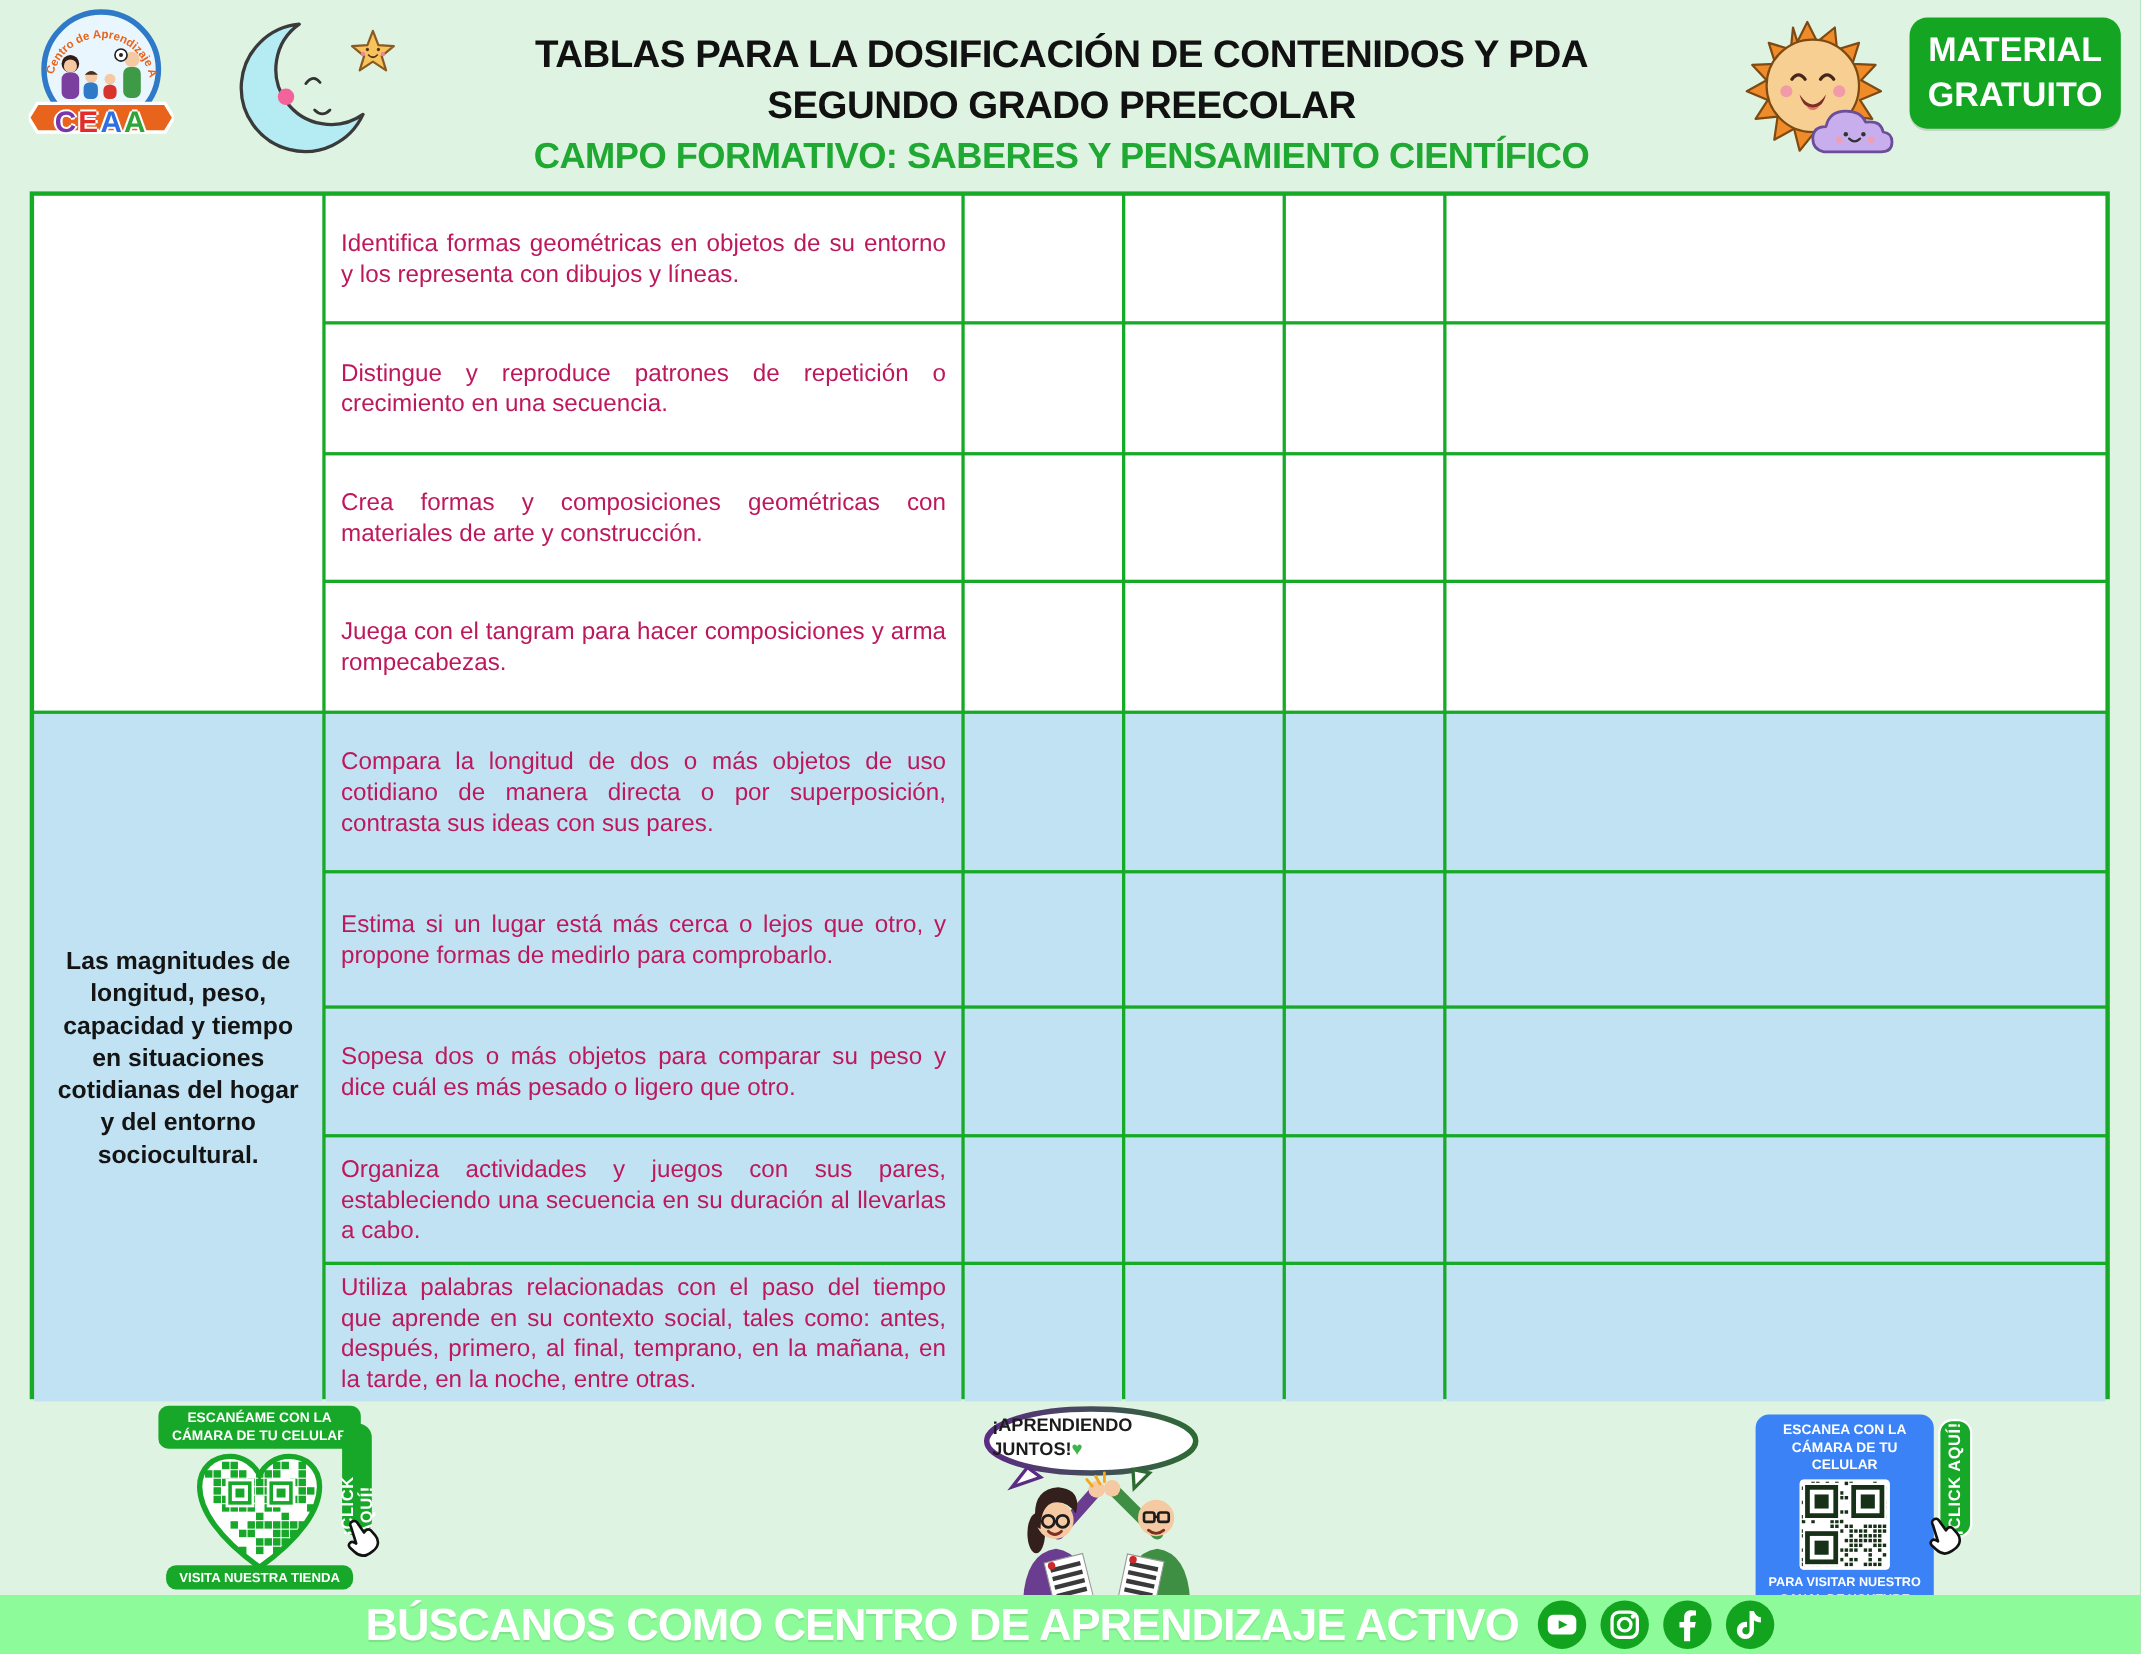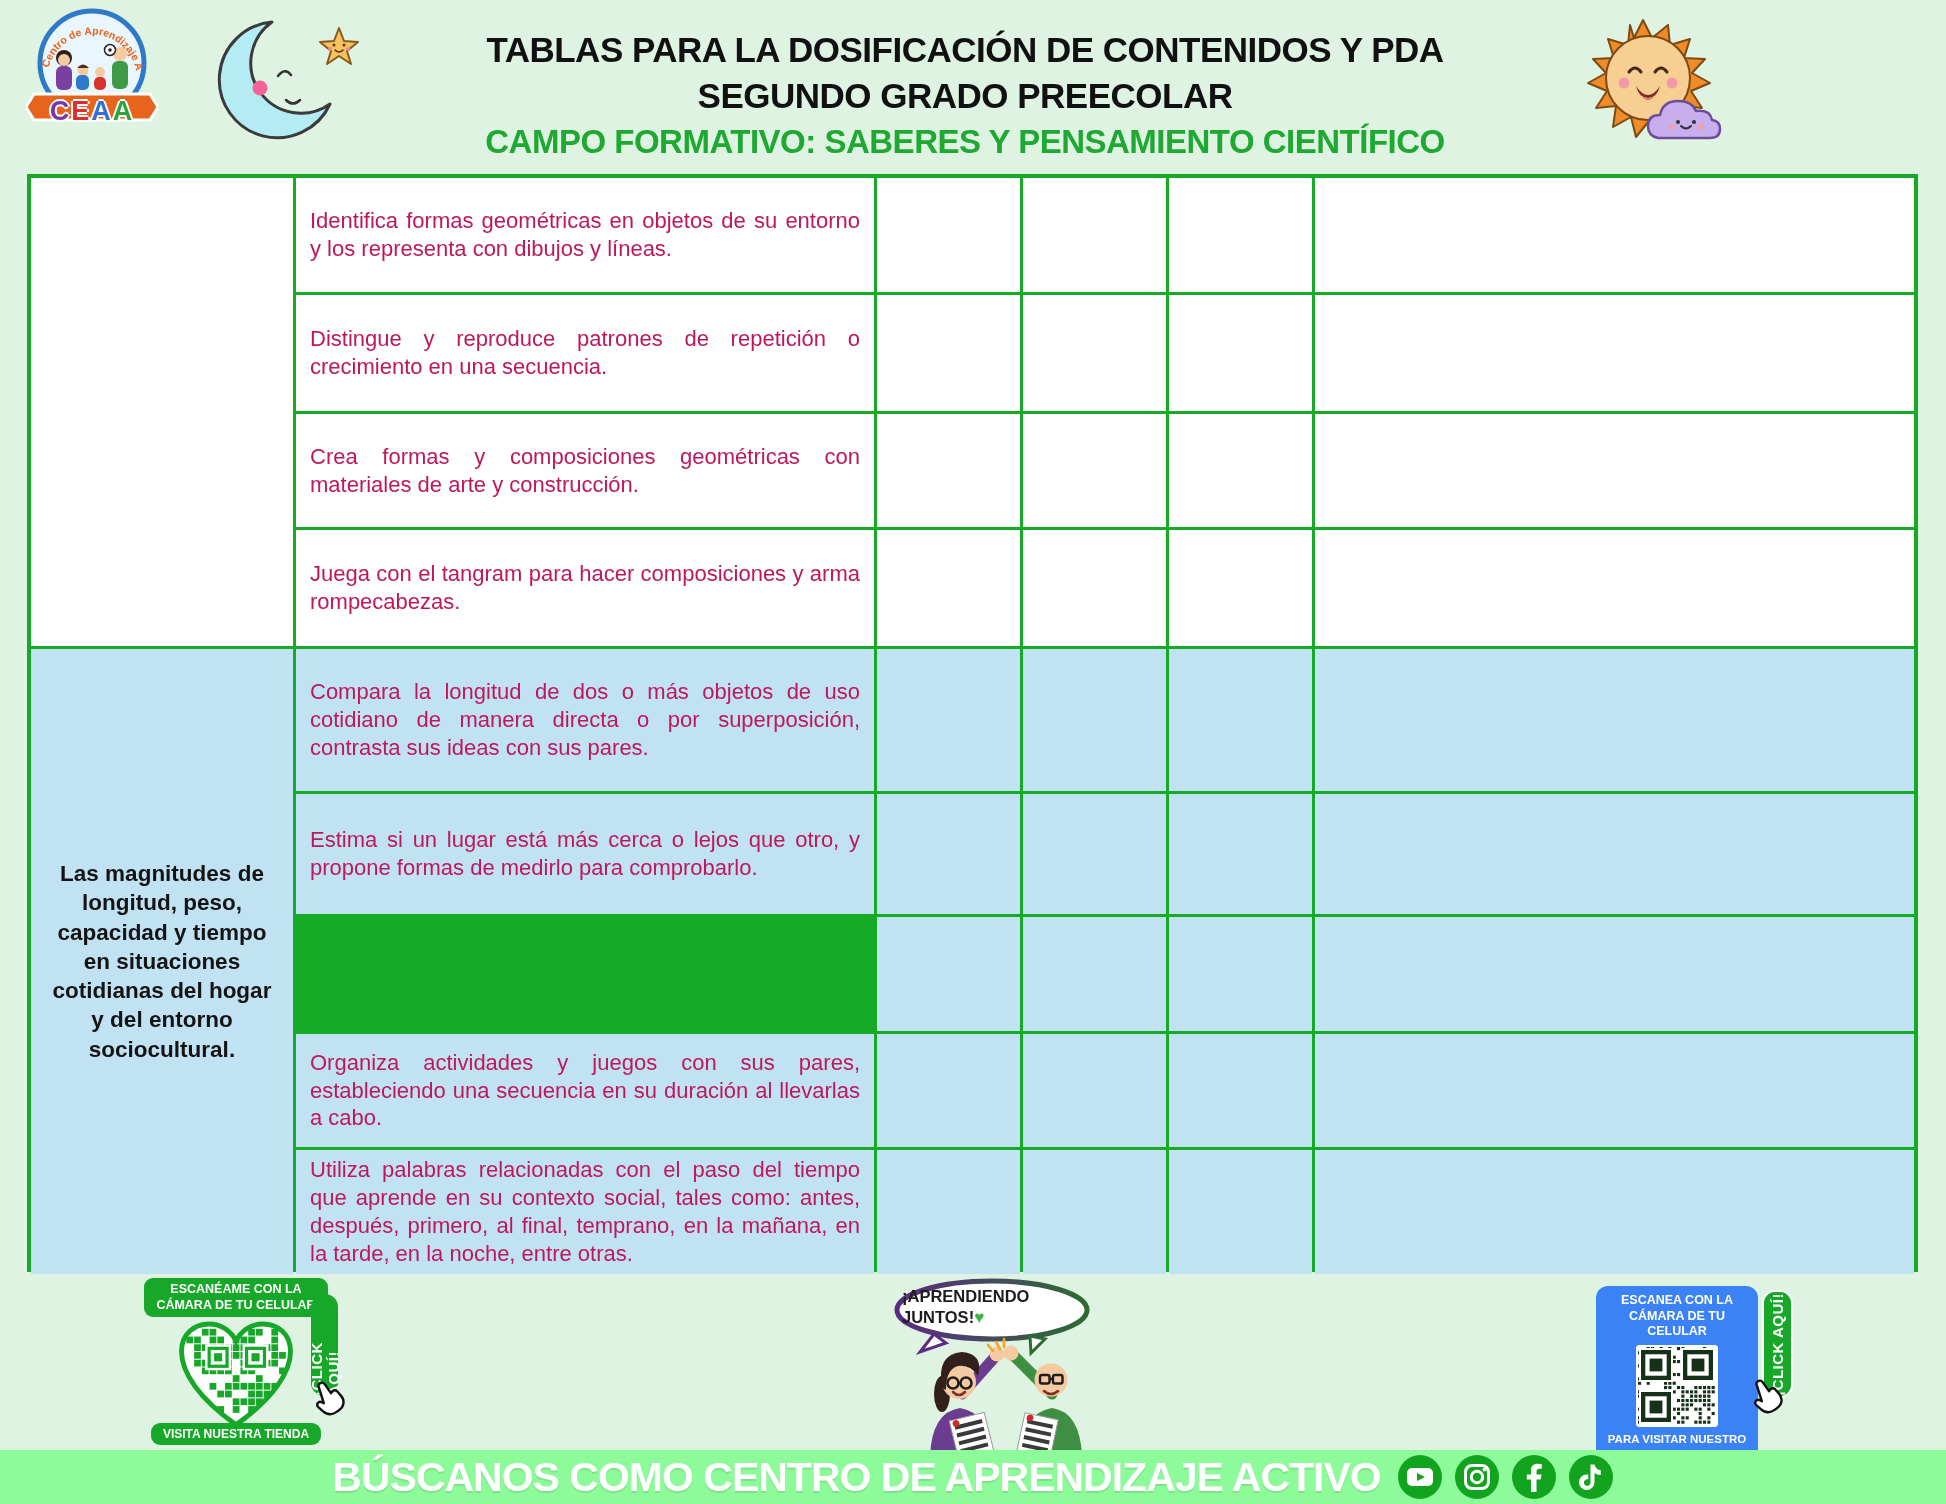--- a/index.html
+++ b/index.html
@@ -139,20 +139,24 @@
         <path d="M14 44 q-10 -2 -10 -12 q0 -11 12 -11 q3 -14 18 -14 q14 0 18 10 q14 -2 16 9 q8 1 8 9 q0 9 -10 9 z" fill="#c9aeee" stroke="#6b4d99" stroke-width="2.5" stroke-linejoin="round"></path>
         <circle cx="34" cy="28" r="2" fill="#333"></circle>
           <circle cx="50" cy="28" r="2" fill="#333"></circle>
         <path d="M37 32 q5 5 10 0" stroke="#333" stroke-width="2" fill="none" stroke-linecap="round"></path>
         <circle cx="28" cy="33" r="3" fill="#ef9fb2"></circle>
           <circle cx="57" cy="33" r="3" fill="#ef9fb2"></circle>
       </g>
     </svg>
   </div>
 
+  <div id="free-badge">
+    <div>MATERIAL</div>
+    <div>GRATUITO</div>
+  </div>
 
   <div id="grid">
     <div class="cell cat top"></div>
 
     <div class="cell pda" style="grid-column:2;grid-row:1">
         <div class="txt">Identifica formas geométricas en objetos de su entorno y los representa con dibujos y líneas.</div>
       </div>
     <div class="cell" style="grid-column:3;grid-row:1"></div>
     <div class="cell" style="grid-column:4;grid-row:1"></div>
     <div class="cell" style="grid-column:5;grid-row:1"></div>
@@ -193,20 +197,23 @@
     <div class="cell blue" style="grid-column:6;grid-row:5"></div>
 
     <div class="cell pda blue" style="grid-column:2;grid-row:6">
         <div class="txt">Estima si un lugar está más cerca o lejos que otro, y propone formas de medirlo para comprobarlo.</div>
       </div>
     <div class="cell blue" style="grid-column:3;grid-row:6"></div>
     <div class="cell blue" style="grid-column:4;grid-row:6"></div>
     <div class="cell blue" style="grid-column:5;grid-row:6"></div>
     <div class="cell blue" style="grid-column:6;grid-row:6"></div>
 
+    <div class="cell pda blue" style="grid-column:2;grid-row:7">
+        <div class="txt">Sopesa dos o más objetos para comparar su peso y dice cuál es más pesado o ligero que otro.</div>
+      </div>
     <div class="cell blue" style="grid-column:3;grid-row:7"></div>
     <div class="cell blue" style="grid-column:4;grid-row:7"></div>
     <div class="cell blue" style="grid-column:5;grid-row:7"></div>
     <div class="cell blue" style="grid-column:6;grid-row:7"></div>
 
     <div class="cell pda blue" style="grid-column:2;grid-row:8">
         <div class="txt">Organiza actividades y juegos con sus pares, estableciendo una secuencia en su duración al llevarlas a cabo.</div>
       </div>
     <div class="cell blue" style="grid-column:3;grid-row:8"></div>
     <div class="cell blue" style="grid-column:4;grid-row:8"></div>

